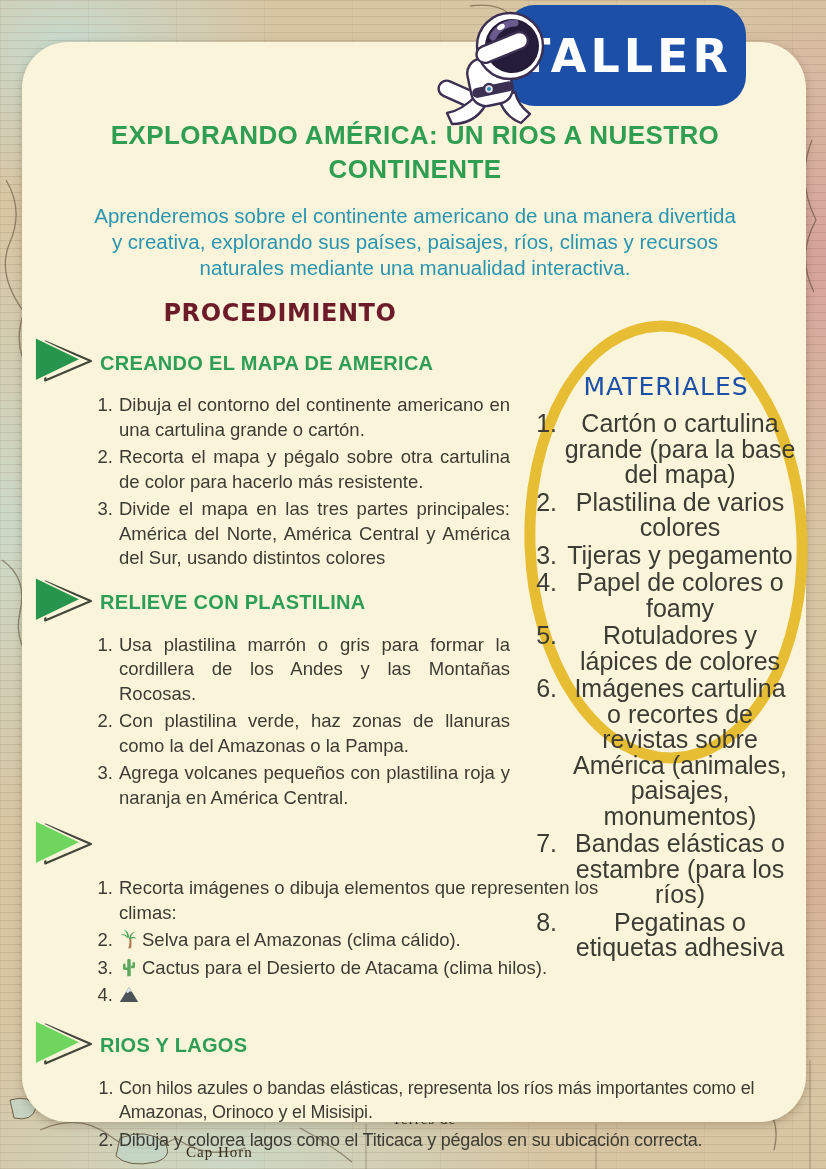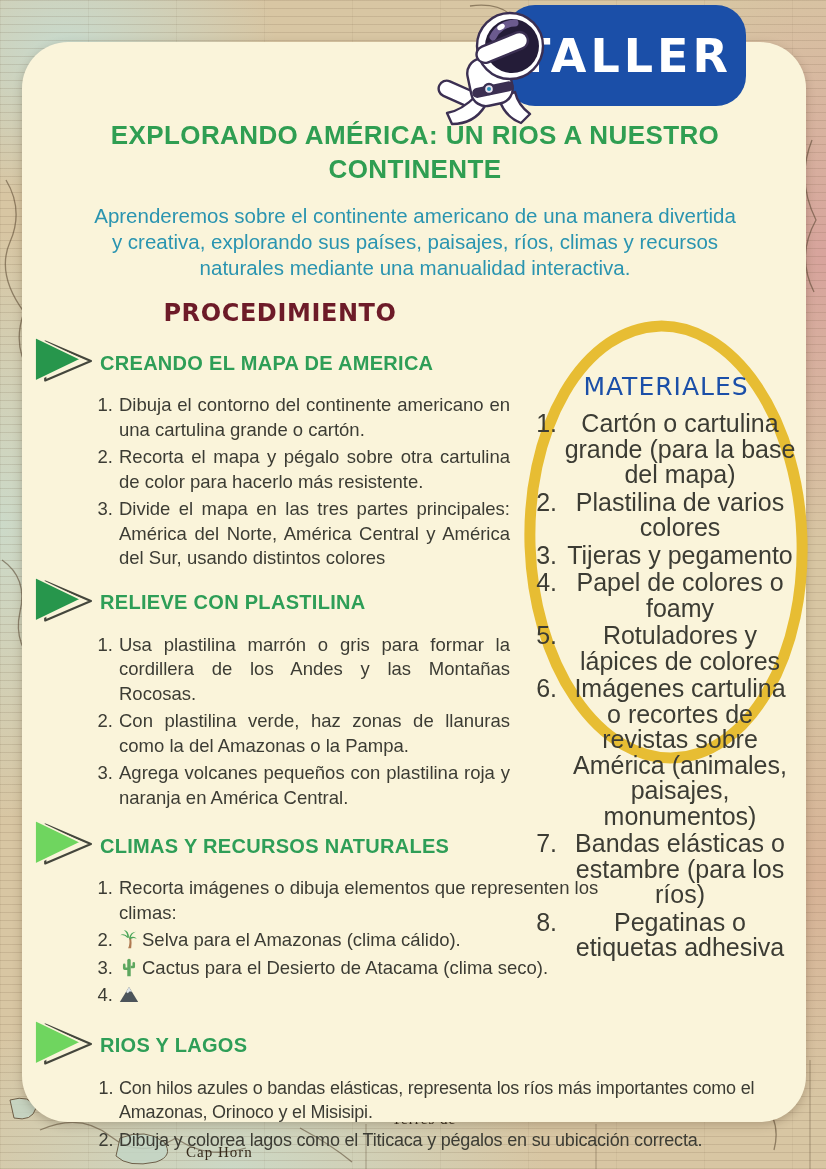--- a/index.html
+++ b/index.html
@@ -179,38 +179,37 @@
   </section>
 
   <section class="proc-section">
     <div class="sec-head">
       <span class="arrow">
         <svg class="arrow-svg" viewBox="0 0 78 60" xmlns="http://www.w3.org/2000/svg">
           <path d="M18 7 L72 30 L18 53 Z" fill="none" stroke="#44463c" stroke-width="2.6" stroke-linejoin="round"></path>
           <path class="arrow-fill" d="M6 2 L60 28 L6 54 Z" fill="#6fd55f" stroke="#faf4da" stroke-width="2"></path>
         </svg>
       </span>
-      <h3 class="sec-title">CLIMAS Y RECURSOS NATURALES</h3>
     </div>
     <ol class="sec-items">
               <li><span>Recorta imágenes o dibuja elementos que representen los climas:</span></li>
               <li><span class="item-icon"><svg viewBox="0 0 22 22" xmlns="http://www.w3.org/2000/svg">
                     <path d="M11 9 q1.5 7 -1 12 l3.5 0 q1 -6 0 -12 z" fill="#b07a52"></path>
                     <g fill="#4da65a">
                       <path d="M11 9 q-6 -6 -10 -3 q5 -1 8 3 z"></path>
                       <path d="M11 9 q0 -8 -6 -9 q4 3 4 8 z"></path>
                       <path d="M11 9 q2 -7 8 -7 q-5 2 -6 7 z"></path>
                       <path d="M11 9 q6 -3 9 1 q-5 -2 -8 1 z"></path>
                     </g>
                   </svg></span><span>Selva para el Amazonas (clima cálido).</span></li>
               <li><span class="item-icon"><svg viewBox="0 0 20 22" xmlns="http://www.w3.org/2000/svg">
                     <path d="M8 3 a2 2 0 0 1 4 0 V21 H8 Z" fill="#5da75f"></path>
                     <path d="M3 8 a1.5 1.5 0 0 1 3 0 v3 h3 v3 H5 a2 2 0 0 1 -2 -2 Z" fill="#5da75f"></path>
                     <path d="M14 6 a1.5 1.5 0 0 1 3 0 v4 a2 2 0 0 1 -2 2 h-3 v-3 h2 z" fill="#5da75f"></path>
-                  </svg></span><span>Cactus para el Desierto de Atacama (clima seco).</span></li>
+                  </svg></span><span>Cactus para el Desierto de Atacama (clima hilos).</span></li>
               <li><span class="item-icon"><svg viewBox="0 0 24 20" xmlns="http://www.w3.org/2000/svg">
                     <path d="M12 1 L23 19 H1 Z" fill="#4c545a"></path>
                     <path d="M12 1 l3.5 6 -2.5 -1 -2.5 2.5 -2 -1.5 z" fill="#dfe6ea"></path>
                   </svg></span></li>
             </ol>
   </section>
 
   <section class="proc-section">
     <div class="sec-head">
       <span class="arrow">

